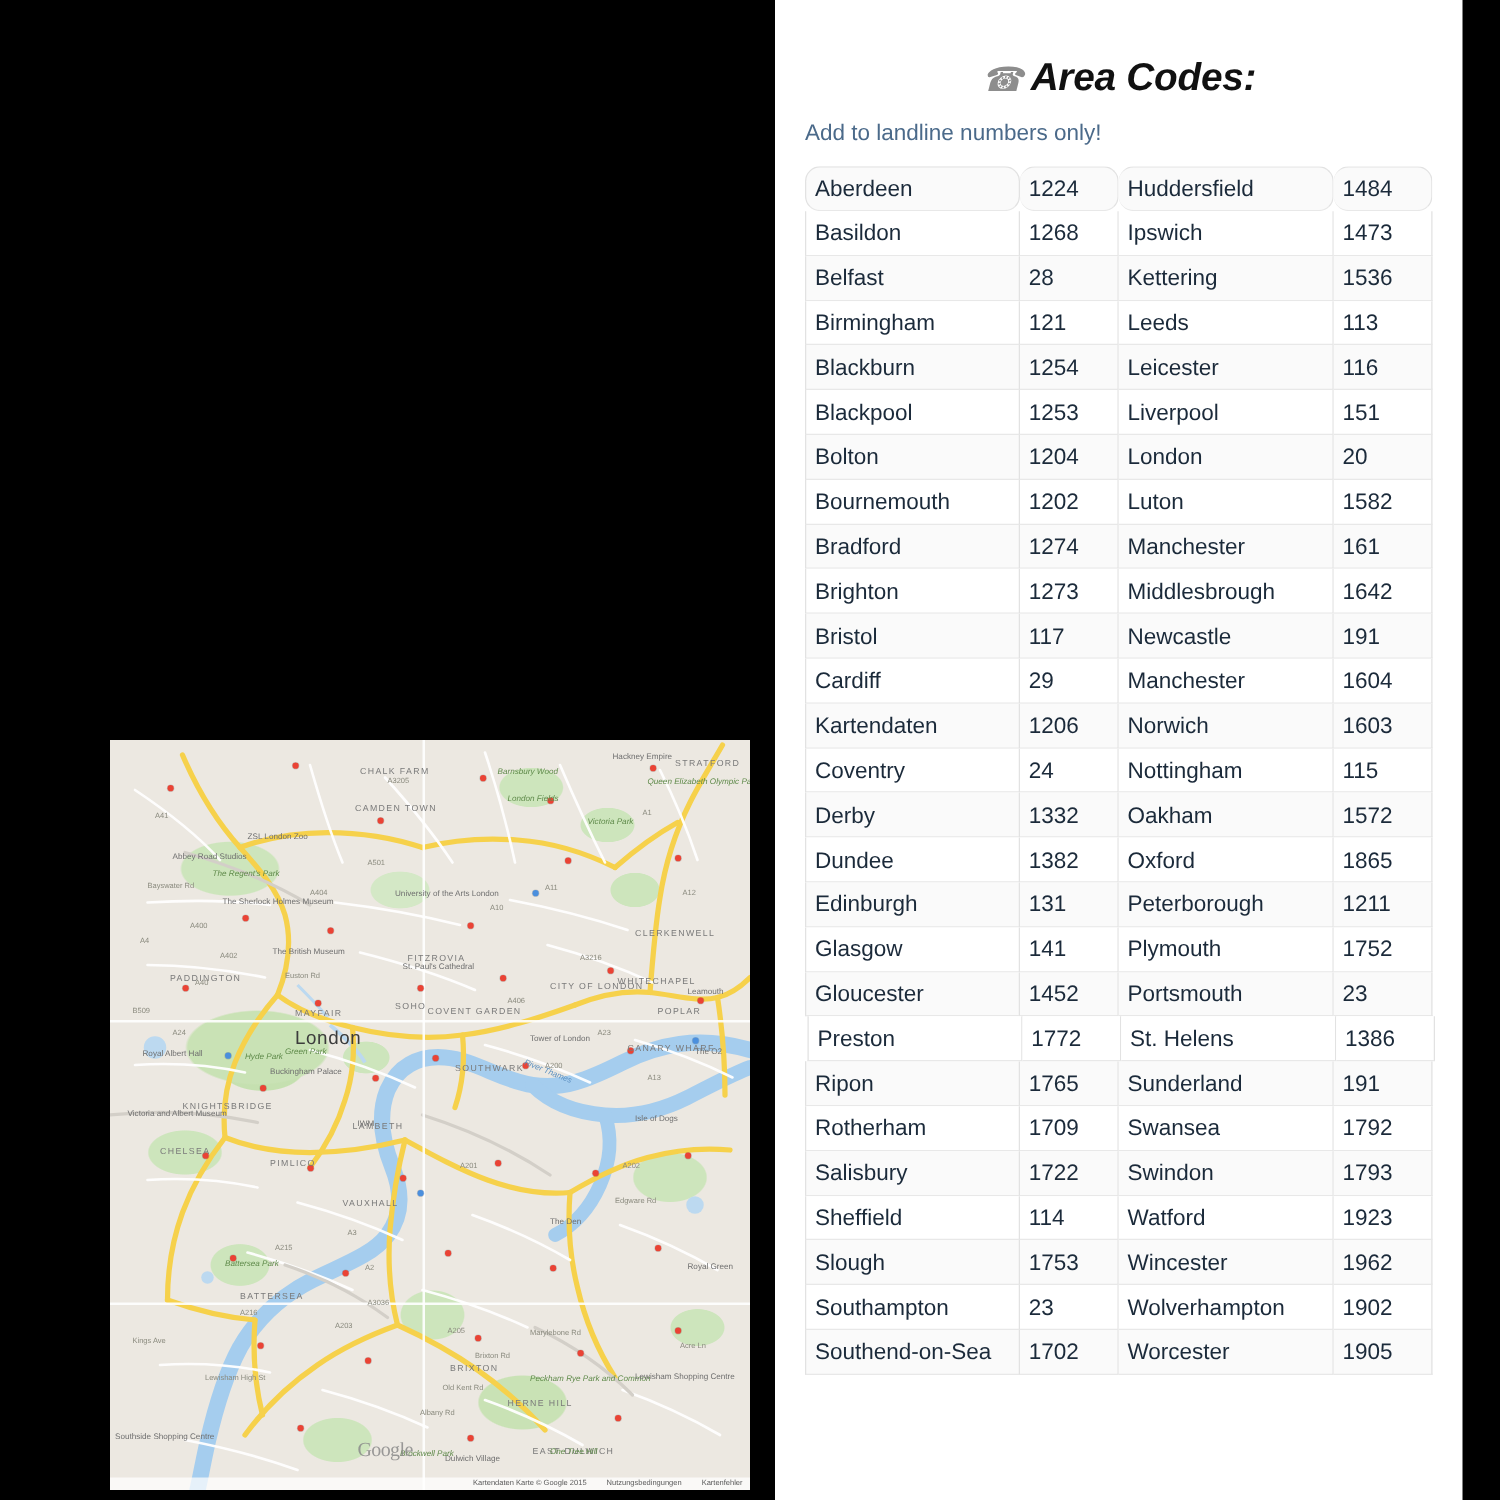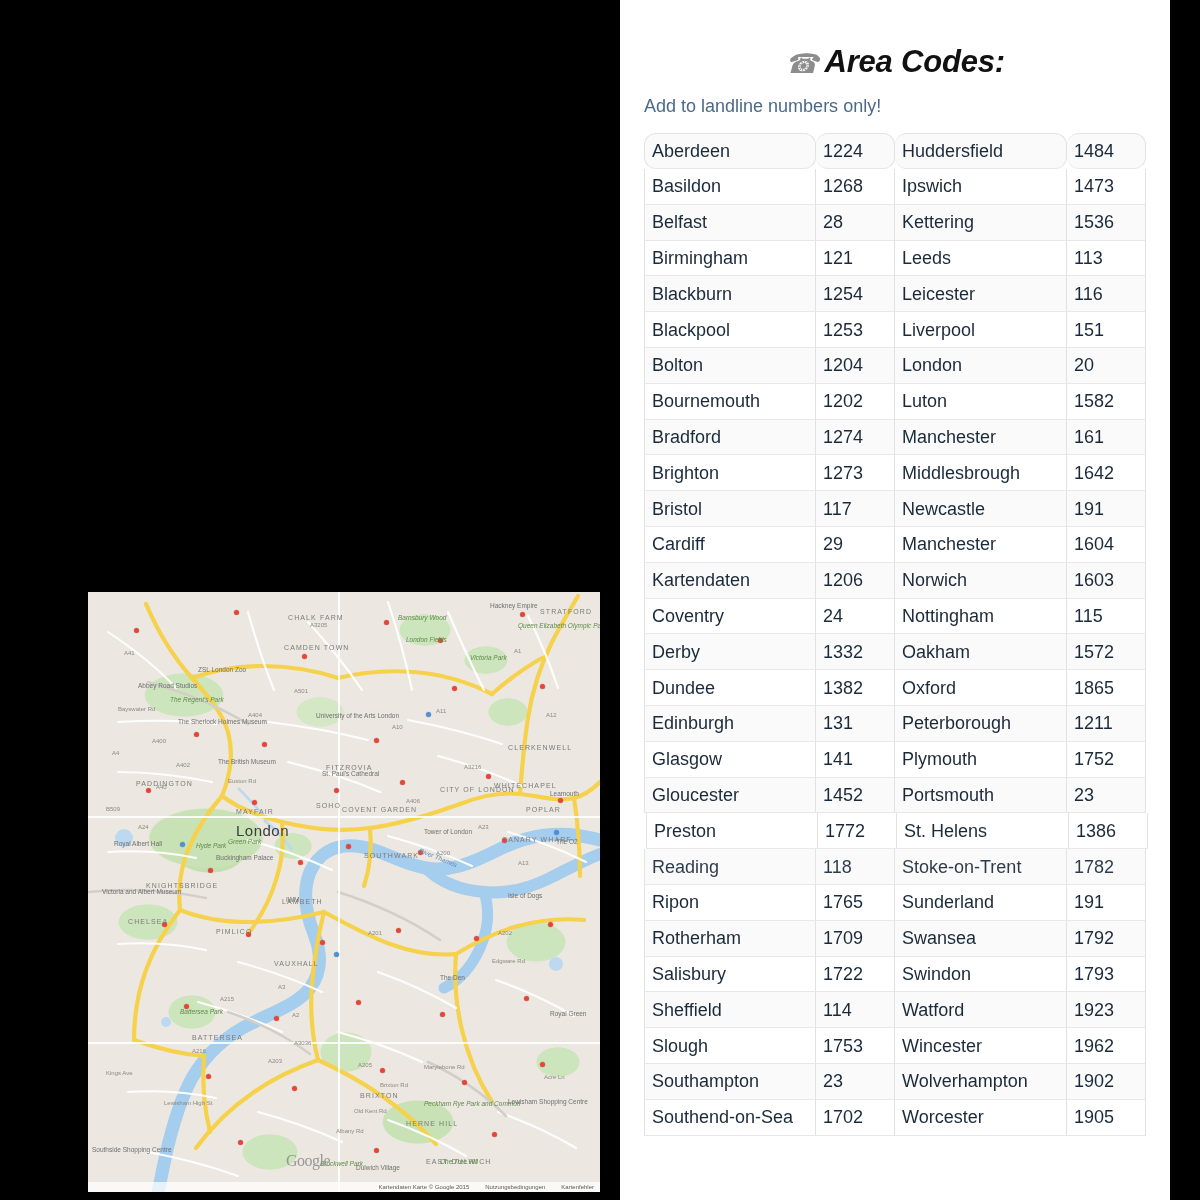--- a/index.html
+++ b/index.html
@@ -488,26 +488,20 @@
             <td>1452</td>
             <td>Portsmouth</td>
             <td>23</td>
           </tr>
           <tr class="shifted">
             <td>Preston</td>
             <td>1772</td>
             <td>St. Helens</td>
             <td>1386</td>
           </tr>
-          <tr class="blurred">
-            <td>Reading</td>
-            <td>118</td>
-            <td>Stoke-on-Trent</td>
-            <td>1782</td>
-          </tr>
           <tr>
             <td>Ripon</td>
             <td>1765</td>
             <td>Sunderland</td>
             <td>191</td>
           </tr>
           <tr>
             <td>Rotherham</td>
             <td>1709</td>
             <td>Swansea</td>

